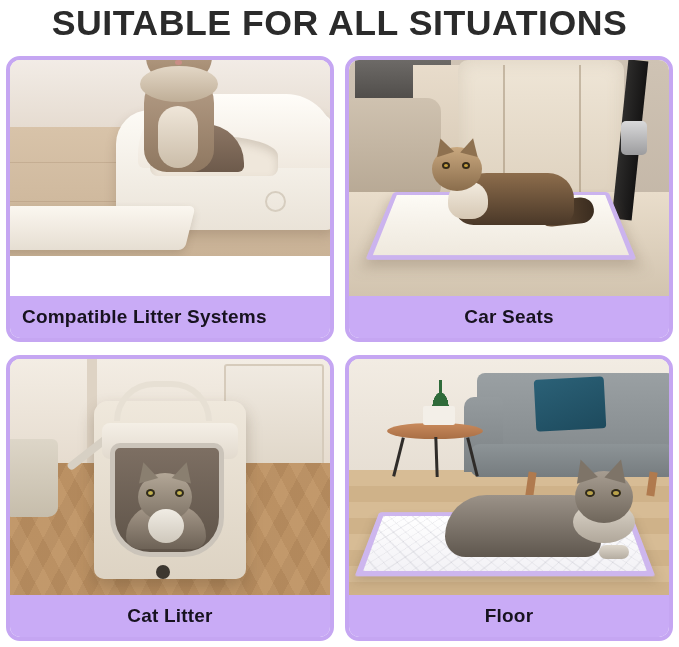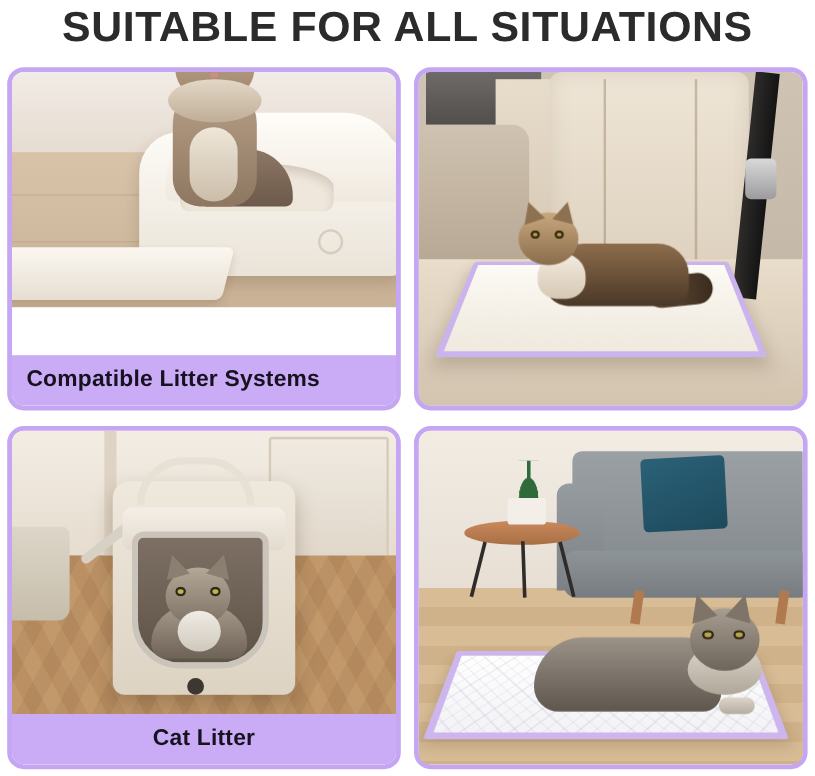--- a/index.html
+++ b/index.html
@@ -307,20 +307,21 @@
           <div class="tail"></div>
           <div class="body"></div>
           <div class="bib"></div>
           <div class="head"></div>
           <div class="ear l"></div>
           <div class="ear r"></div>
           <div class="eye l"></div>
           <div class="eye r"></div>
         </div>
       </div>
+      <div class="caption">Car Seats</div>
     </div>
 
     <div class="card">
       <div class="photo p3">
         <div class="wall"></div>
         <div class="doorpanel"></div>
         <div class="doorframe"></div>
         <div class="floorwood"></div>
         <div class="floorwood2"></div>
         <div class="bin"></div>
@@ -364,16 +365,17 @@
           <div class="body"></div>
           <div class="ruff"></div>
           <div class="head"></div>
           <div class="ear l"></div>
           <div class="ear r"></div>
           <div class="eye l"></div>
           <div class="eye r"></div>
           <div class="paw"></div>
         </div>
       </div>
+      <div class="caption">Floor</div>
     </div>
 
   </div>
 </div>
 
 </body></html>

